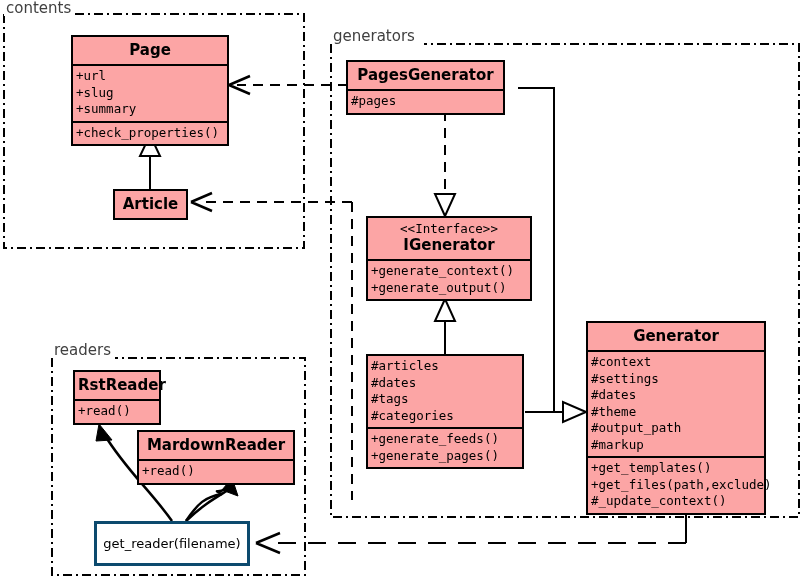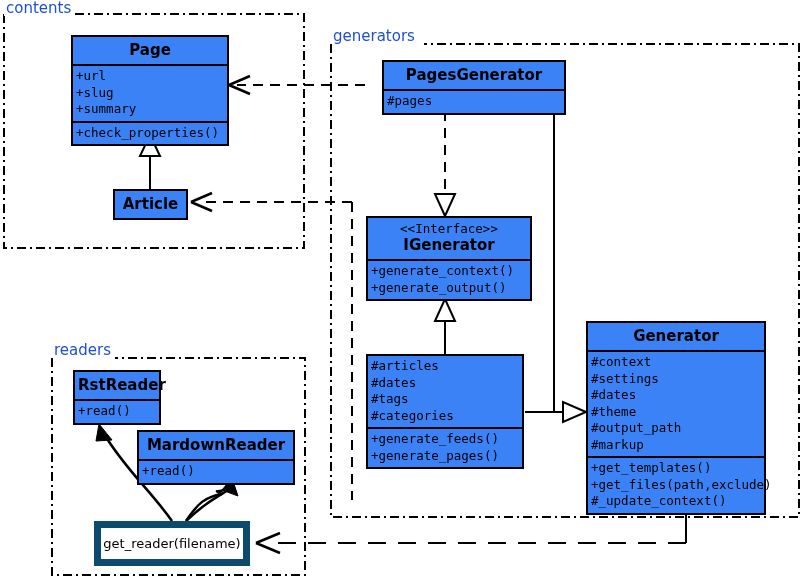--- a/index.html
+++ b/index.html
@@ -23,34 +23,34 @@
     top: 0;
     width: 803px;
     height: 579px;
   }
 
   
   .pkg-label {
     position: absolute;
     font-family: "DejaVu Sans", sans-serif;
     font-size: 15px;
-    color: #1d4ed8;
+    color: #404040;
     line-height: 1;
     white-space: nowrap;
     z-index: 3;
     background: #fff;
     padding: 0 2px;
   }
 
   
   .cls {
     position: absolute;
     box-sizing: border-box;
     border: 2px solid #000;
-    background: #3b82f6;
+    background: #fca5a5;
     z-index: 4;
   }
   .cls .sec {
     box-sizing: border-box;
     border-bottom: 2px solid #000;
     padding: 2px 3px 3px 3px;
   }
   .cls .sec:last-child {
     border-bottom: none;
   }
@@ -77,21 +77,21 @@
   .cls .member {
     font-family: "DejaVu Sans Mono", monospace;
     font-size: 12.5px;
     line-height: 1.32;
     white-space: nowrap;
     color: #000;
   }
   .plain-box {
     position: absolute;
     box-sizing: border-box;
-    border: 7px solid #0c4a6e;
+    border: 3px solid #0c4a6e;
     background: #ffffff;
     z-index: 4;
     display: flex;
     align-items: center;
     justify-content: center;
   }
   .plain-box span {
     font-family: "DejaVu Sans", sans-serif;
     font-size: 13px;
     color: #000;
@@ -178,21 +178,21 @@
       <div class="member">+check_properties()</div>
     </div>
   </div>
 
   <div class="cls" style="left:113px; top:189px; width:75px;">
     <div class="sec title">
       <span class="tname">Article</span>
     </div>
   </div>
 
-  <div class="cls" style="left:382px; top:60px; width:184px;">
+  <div class="cls" style="left:346px; top:60px; width:159px;">
     <div class="sec title">
       <span class="tname">PagesGenerator</span>
     </div>
     <div class="sec">
       <div class="member">#pages</div>
     </div>
   </div>
 
   <div class="cls" style="left:366px; top:216px; width:166px;">
     <div class="sec title">

